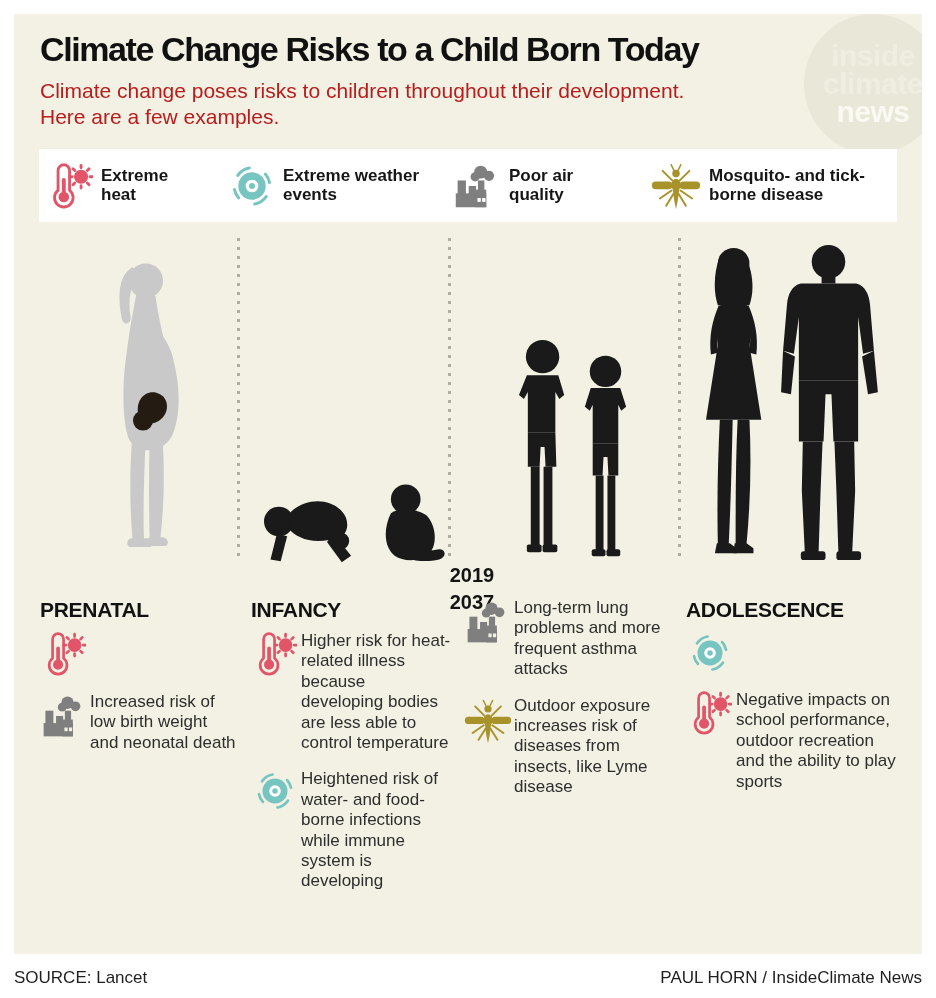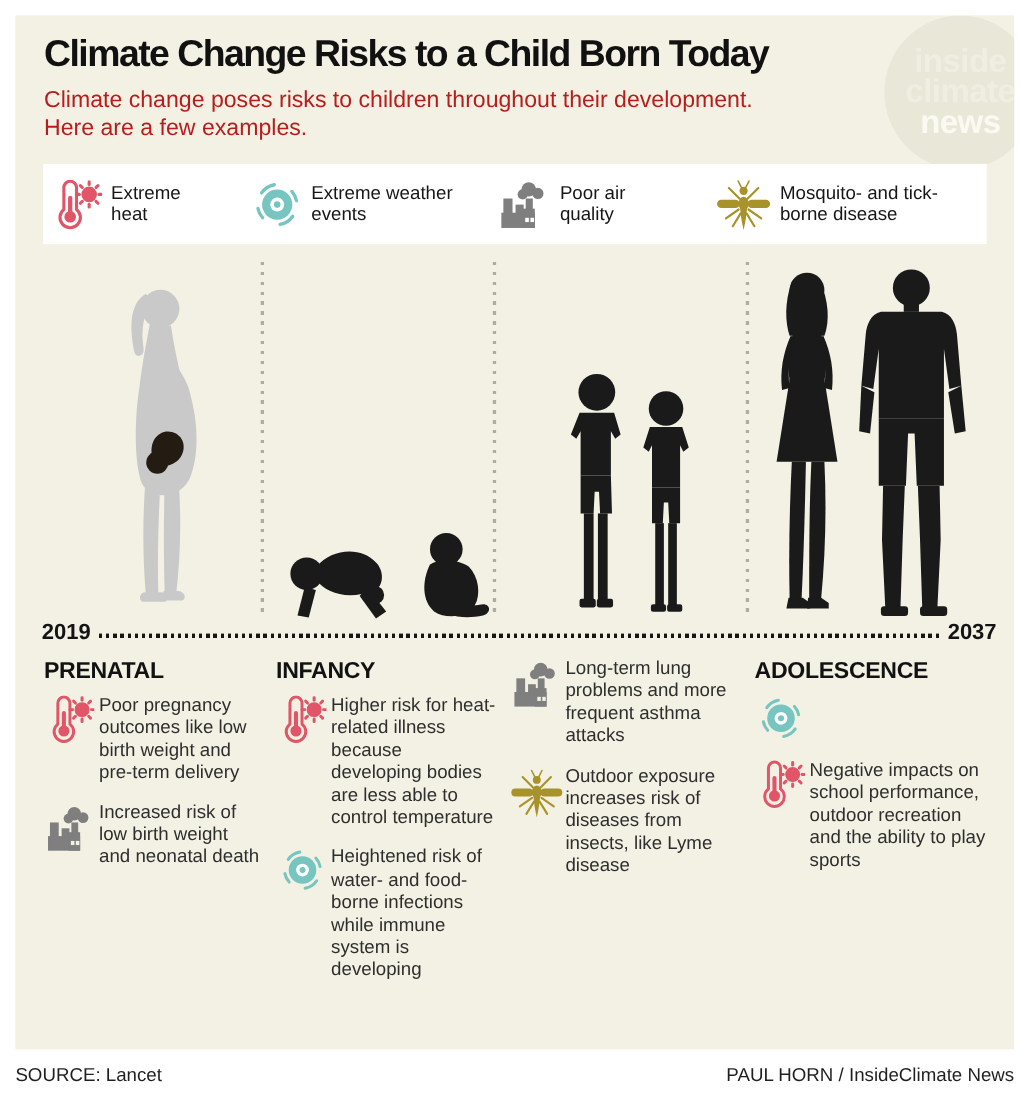--- a/index.html
+++ b/index.html
@@ -15,35 +15,35 @@
 
   
   .title { position:absolute; left:26px; top:16px; width:770px; font-weight:bold; font-size:34px;
            letter-spacing:-1.4px; color:#111; }
   .subtitle { position:absolute; left:26px; top:64px; width:700px; font-size:21px; line-height:1.26; color:#b91c1c; }
 
   
   .legend { position:absolute; left:25px; top:135px; width:858px; height:73px; background:#ffffff; }
   .legend-item { position:absolute; top:0; height:73px; display:flex; align-items:center; }
   .legend-item .icbox { display:flex; align-items:center; justify-content:center; }
-  .legend-label { font-weight:normal; font-size:17px; line-height:1.08; color:#161616; margin-left:8px; }
+  .legend-label { font-weight:bold; font-size:17px; line-height:1.08; color:#161616; margin-left:8px; }
   .li-1 { left:8px; }   .li-1 .legend-label{ width:74px; }
   .li-2 { left:190px; } .li-2 .legend-label{ width:138px; }
   .li-3 { left:414px; } .li-3 .legend-label{ width:70px; }
   .li-4 { left:612px; } .li-4 .legend-label{ width:168px; }
   .ic { display:block; }
 
   
   .divider { position:absolute; width:3px; top:224px; height:322px;
              background:repeating-linear-gradient(180deg,#aeada0 0 3px,transparent 3px 9px); }
   .dv-1{ left:223px; } .dv-2{ left:434px; } .dv-3{ left:664px; }
   .fig { position:absolute; }
 
   
-  .timeline { position:absolute; left:24px; top:550px; width:868px; display:flex; align-items:center; }
+  .timeline { position:absolute; left:24px; top:550px; width:868px; display:flex; align-items:center;flex-direction:column; }
   .tl-year { font-weight:bold; font-size:20px; color:#141414; }
   .tl-dots { flex:1; height:4px; margin:4px 7px 0 7px;
              background:repeating-linear-gradient(90deg,#161616 0 3px,transparent 3px 6.5px); }
 
   
   .stage { position:absolute; top:584px; }
   .st-1{ left:26px;  width:196px; }
   .st-2{ left:237px; width:200px; }
   .st-3{ left:450px; width:206px; }
   .st-4{ left:672px; width:212px; }
@@ -279,21 +279,20 @@
     </div>
 
     <div class="stage st-1">
       <div class="stage-name">PRENATAL</div>
       <div class="risk">
         <span class="icbox c-heat">
             <svg class="ic" width="44" height="44" viewBox="0 0 52 52">
               <use href="#sym-heat"></use>
             </svg>
           </span>
-        <span class="risk-text">Poor pregnancy outcomes like low birth weight and pre-term delivery</span>
       </div>
       <div class="risk">
         <span class="icbox c-air cut-cream">
             <svg class="ic" width="46" height="46" viewBox="0 0 52 52">
               <use href="#sym-air"></use>
             </svg>
           </span>
         <span class="risk-text">Increased risk of low birth weight and neonatal death</span>
       </div>
     </div>

